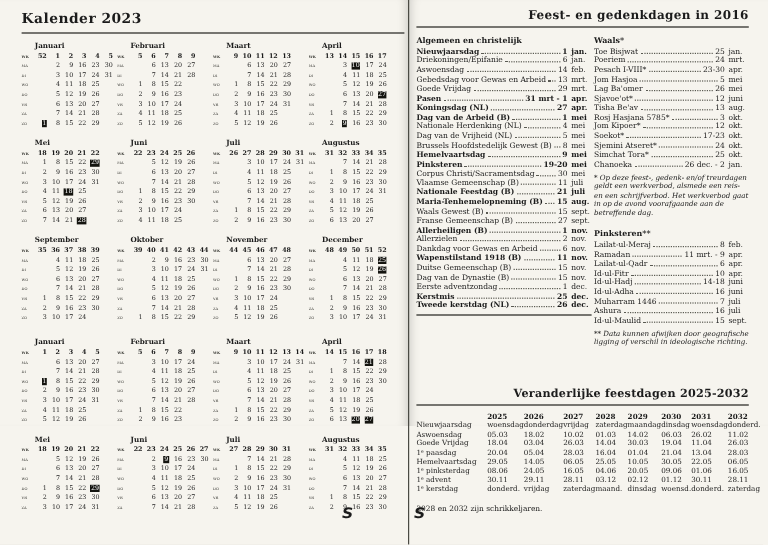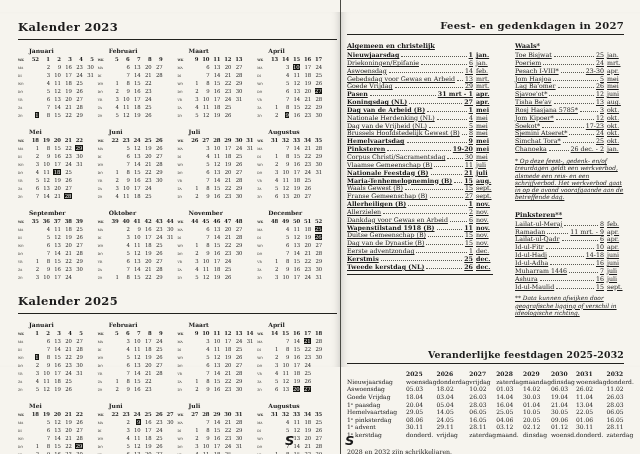--- a/index.html
+++ b/index.html
@@ -1,18 +1,18 @@
 <!DOCTYPE html>
 <html><head>
 <meta charset="utf-8">
 <style>
   html,body{margin:0;padding:0;background:#e9e7e0;}
   .sheet{position:relative;width:640px;height:454px;background:#f6f4ee;overflow:hidden;
          font-family:"DejaVu Serif",serif;color:#1b1b1b;}
-  .page{position:absolute;top:12px;height:355px;}
+  .page{position:absolute;top:0;height:355px;}
   .page-left{left:0;width:340px;box-shadow:inset -7px 0 9px -7px rgba(0,0,0,.22);}
   .page-right{left:341px;width:299px;box-shadow:inset 7px 0 9px -7px rgba(0,0,0,.22);}
   .spine{position:absolute;left:340px;top:0;width:1px;height:454px;background:#4a4a44;}
 
   
   .left-inner{padding:8px 3px 0 18px;width:319px;}
   .cal-title{font-size:11.5px;font-weight:bold;letter-spacing:.4px;
              border-bottom:1px solid #22221e;padding-bottom:5px;}
   .cal-section + .cal-section{margin-top:13px;}
   .months{display:grid;grid-template-columns:repeat(4,1fr);row-gap:9px;margin-top:7px;}
@@ -21,21 +21,21 @@
   .mrow{display:flex;height:8px;align-items:baseline;}
   .wkrow{font-weight:bold;}
   .dlab{width:11px;font-variant:small-caps;font-size:4.8px;color:#33332e;}
   .dc{width:11px;text-align:right;padding-right:1px;box-sizing:border-box;}
   .hl{background:#14140f;color:#fff;padding:0 .5px;}
 
   
   .right-inner{padding:8px 16px 0 6px;width:277px;}
   .rp-title{font-size:10px;font-weight:bold;text-align:right;letter-spacing:.3px;}
   .rule{border-bottom:1px solid #22221e;margin-top:3px;}
-  .cols{display:flex;gap:22px;margin-top:7px;text-decoration:underline;}
+  .cols{display:flex;gap:2px;margin-top:7px;}
   .col-a{width:146px;}
   .col-b{flex:1;}
   .col-h{font-size:6.6px;font-weight:bold;height:9px;}
   .li{display:flex;align-items:baseline;font-size:6.3px;line-height:7.85px;height:7.85px;}
   .li .lbl{white-space:nowrap;}
   .li .leader{flex:1;border-bottom:1px dotted #5a5a52;margin:0 2px;height:4.6px;min-width:3px;}
   .li .d{text-align:right;white-space:nowrap;}
   .li .m{width:17px;padding-left:3px;white-space:nowrap;}
   .b{font-weight:bold;}
   .endrule{border-top:1px solid #22221e;margin-top:3px;}
@@ -889,21 +889,20 @@
                 <span class="dc">3</span>
                 <span class="dc">10</span>
                 <span class="dc">17</span>
                 <span class="dc">24</span>
                 <span class="dc">31</span>
               </div>
             </div>
           </div>
         </section>
         <section class="cal-section">
-          <div class="cal-title">Kalender 2025</div>
           <div class="months">
             <div class="month">
               <div class="mname">Januari</div>
               <div class="mrow wkrow">
                 <span class="dlab">wk</span>
                 <span class="dc">1</span>
                 <span class="dc">2</span>
                 <span class="dc">3</span>
                 <span class="dc">4</span>
                 <span class="dc">5</span>
@@ -1420,21 +1419,21 @@
           </div>
         </section>
       </div>
     <div class="logo logo-left">S</div>
   </div>
 
   <div class="spine"></div>
 
   <div class="page page-right">
     <div class="right-inner">
-      <div class="rp-title">Feest- en gedenkdagen in 2027</div>
+      <div class="rp-title">Feest- en gedenkdagen in 2016</div>
       <div class="rule"></div>
 
       <div class="cols">
         <div class="col-a">
           <div class="col-h">Algemeen en christelijk</div>
           <div id="list-algemeen">
               <div class="li b">
                 <span class="lbl">Nieuwjaarsdag</span>
                 <span class="leader"></span>
                 <span class="d">1</span>

